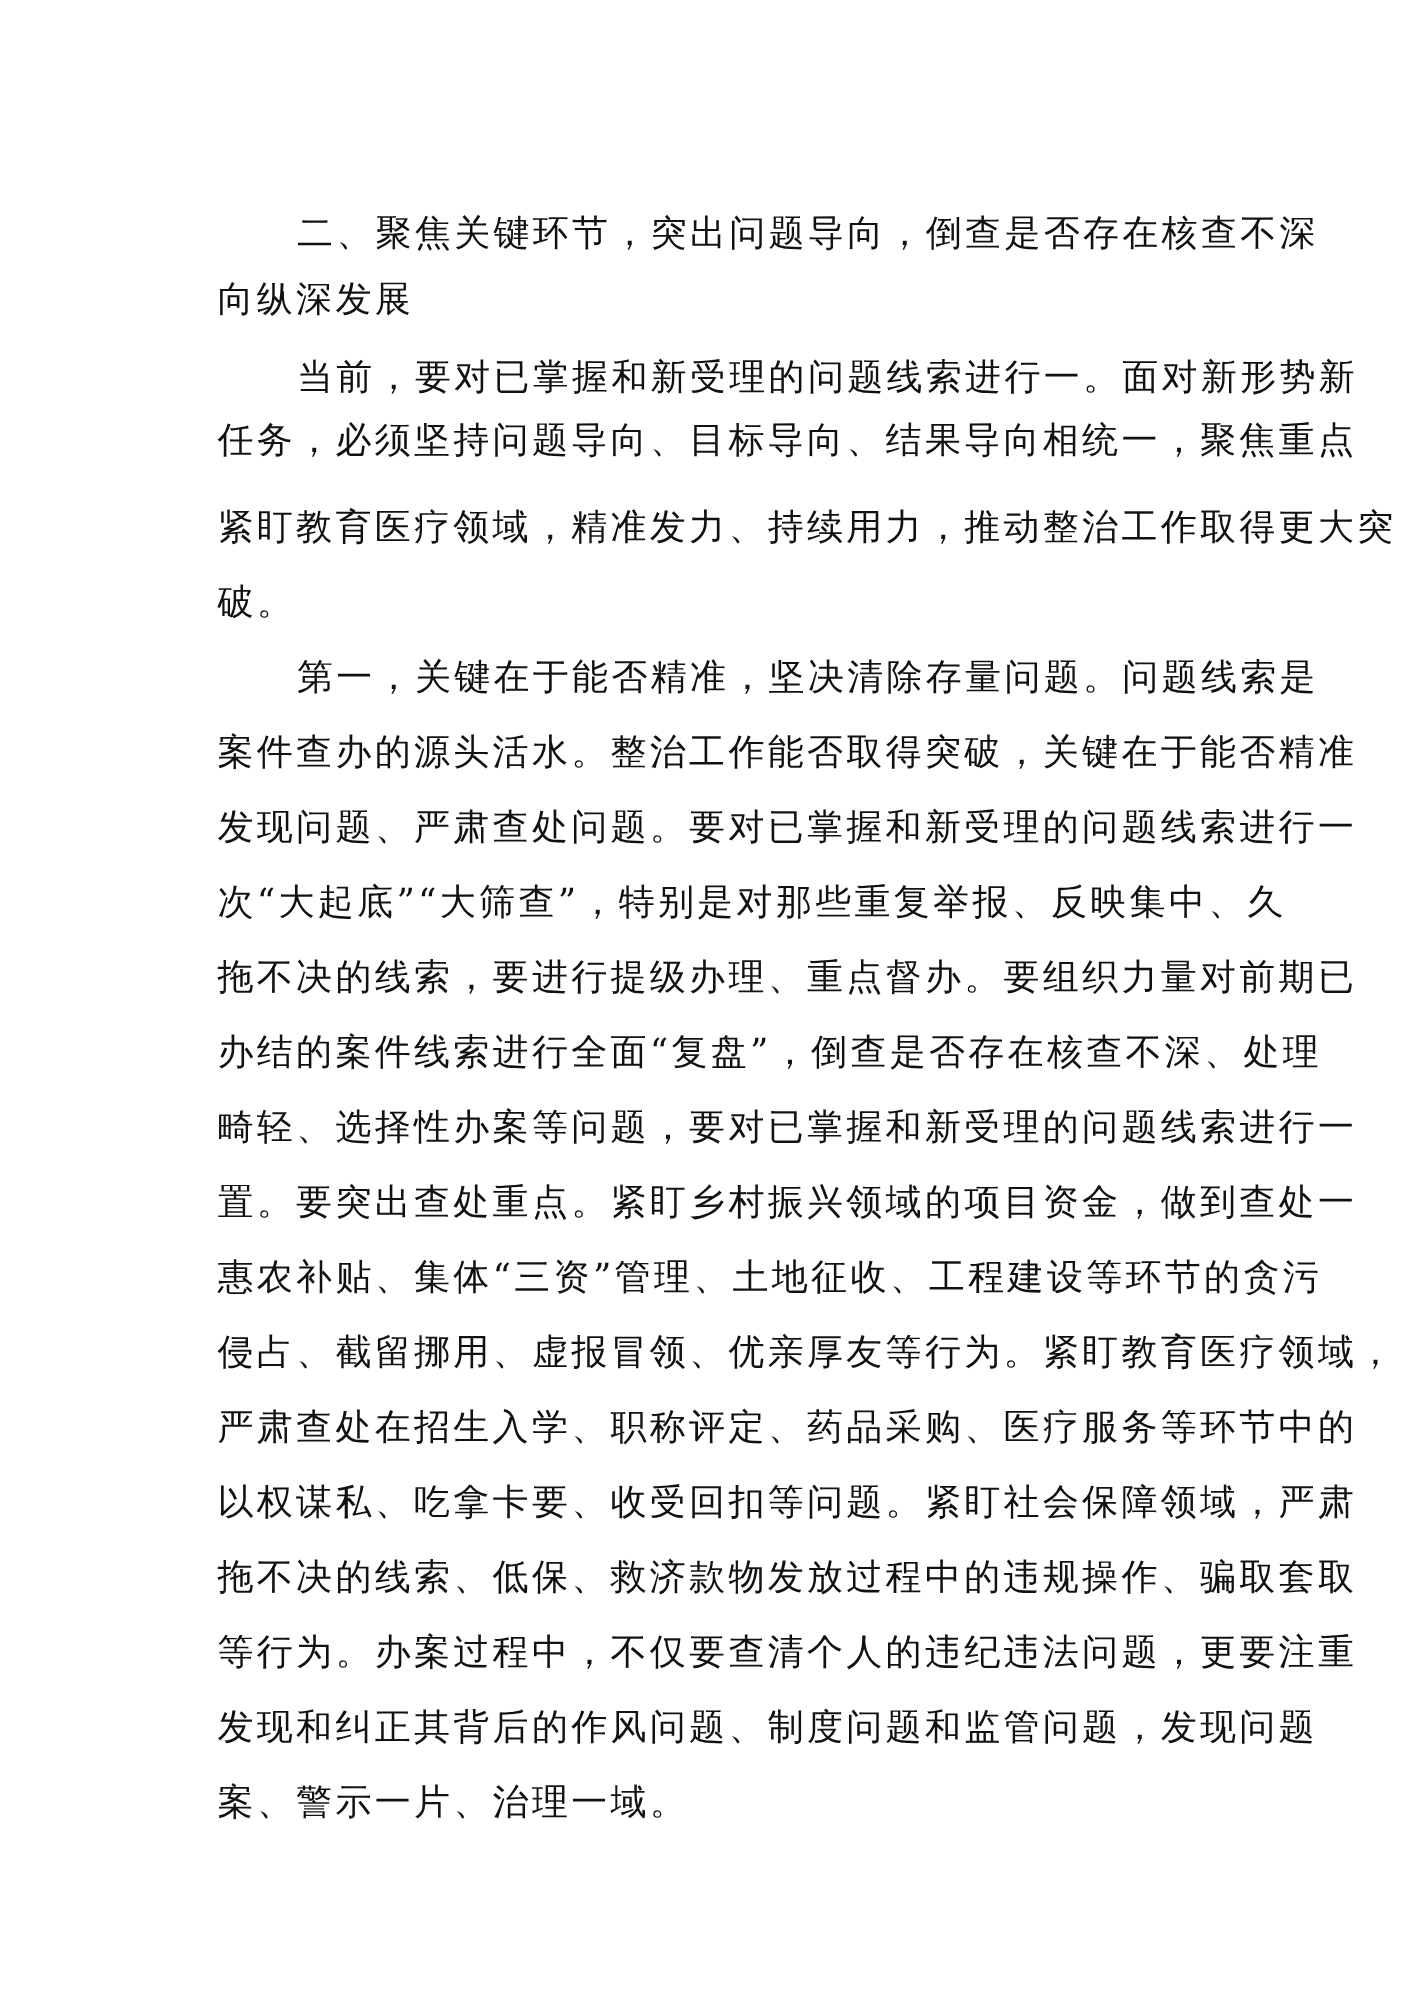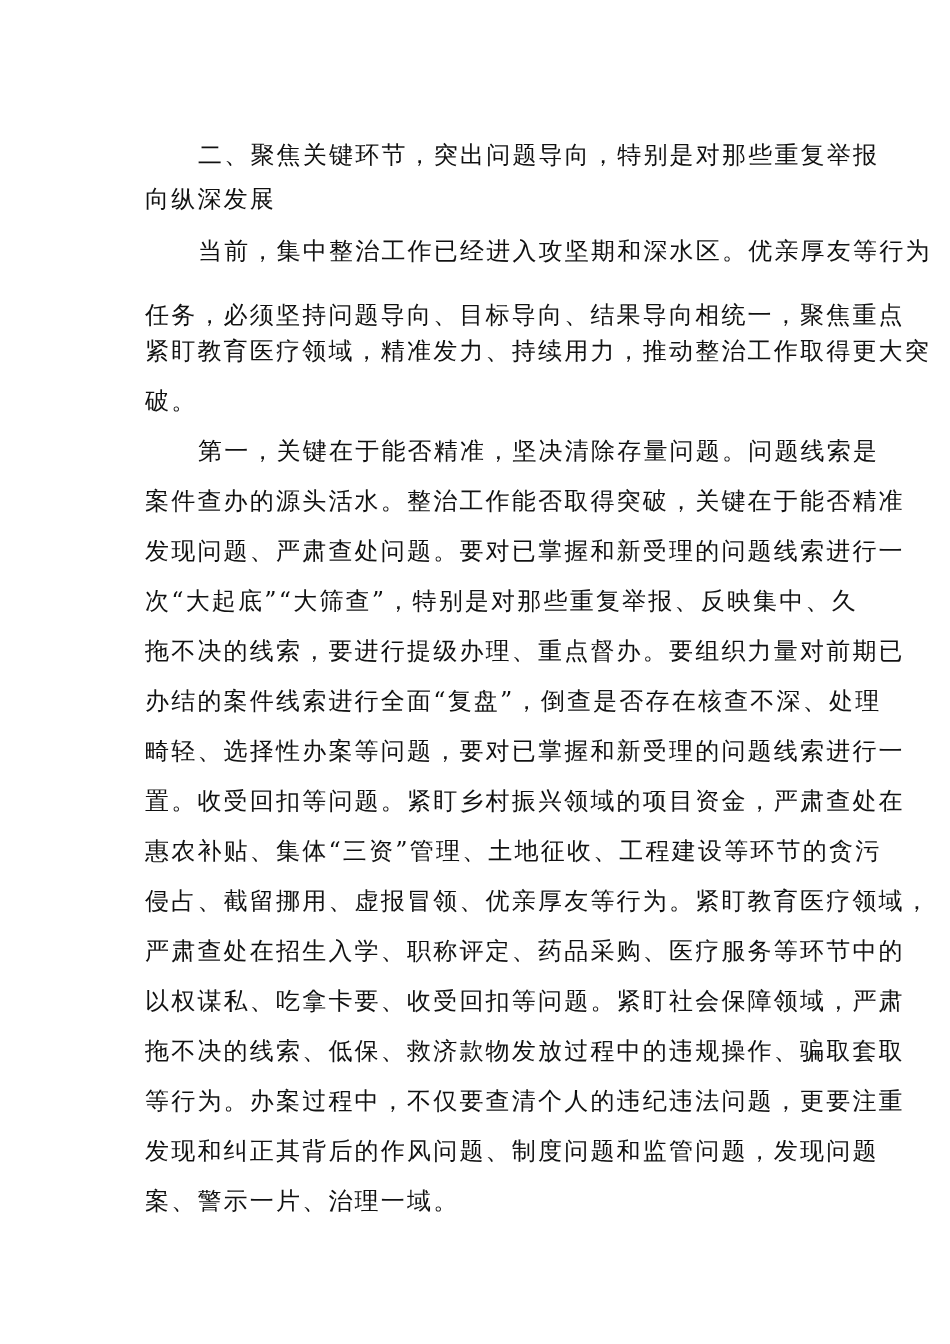--- a/index.html
+++ b/index.html
@@ -12,40 +12,40 @@
     font-size: 24px; color: #111111; letter-spacing: 2.2px; line-height: 30px;
   }
   .indent { left: 53px; }
 </style>
 </head>
 <body>
 
 <div class="page">
   <div class="doc">
     <div>
-      <div class="line indent" style="top:140px">二、聚焦关键环节，突出问题导向，特别是对那些重复举报</div>
+      <div class="line indent" style="top:140px">二、聚焦关键环节，突出问题导向，倒查是否存在核查不深</div>
       <div class="line" style="top:184px">向纵深发展</div>
     </div>
 
     <div>
-      <div class="line indent" style="top:236px">当前，集中整治工作已经进入攻坚期和深水区。优亲厚友等行为</div>
-      <div class="line" style="top:300px">任务，必须坚持问题导向、目标导向、结果导向相统一，聚焦重点</div>
+      <div class="line indent" style="top:236px">当前，要对已掌握和新受理的问题线索进行一。面对新形势新</div>
+      <div class="line" style="top:278px">任务，必须坚持问题导向、目标导向、结果导向相统一，聚焦重点</div>
       <div class="line" style="top:336px">紧盯教育医疗领域，精准发力、持续用力，推动整治工作取得更大突</div>
       <div class="line" style="top:386px">破。</div>
     </div>
 
     <div>
       <div class="line indent" style="top:436px">第一，关键在于能否精准，坚决清除存量问题。问题线索是</div>
       <div class="line" style="top:486px">案件查办的源头活水。整治工作能否取得突破，关键在于能否精准</div>
       <div class="line" style="top:536px">发现问题、严肃查处问题。要对已掌握和新受理的问题线索进行一</div>
       <div class="line" style="top:586px">次“大起底”“大筛查”，特别是对那些重复举报、反映集中、久</div>
       <div class="line" style="top:636px">拖不决的线索，要进行提级办理、重点督办。要组织力量对前期已</div>
       <div class="line" style="top:686px">办结的案件线索进行全面“复盘”，倒查是否存在核查不深、处理</div>
       <div class="line" style="top:736px">畸轻、选择性办案等问题，要对已掌握和新受理的问题线索进行一</div>
-      <div class="line" style="top:786px">置。收受回扣等问题。紧盯乡村振兴领域的项目资金，严肃查处在</div>
+      <div class="line" style="top:786px">置。要突出查处重点。紧盯乡村振兴领域的项目资金，做到查处一</div>
       <div class="line" style="top:836px">惠农补贴、集体“三资”管理、土地征收、工程建设等环节的贪污</div>
       <div class="line" style="top:886px">侵占、截留挪用、虚报冒领、优亲厚友等行为。紧盯教育医疗领域，</div>
       <div class="line" style="top:936px">严肃查处在招生入学、职称评定、药品采购、医疗服务等环节中的</div>
       <div class="line" style="top:986px">以权谋私、吃拿卡要、收受回扣等问题。紧盯社会保障领域，严肃</div>
       <div class="line" style="top:1036px">拖不决的线索、低保、救济款物发放过程中的违规操作、骗取套取</div>
       <div class="line" style="top:1086px">等行为。办案过程中，不仅要查清个人的违纪违法问题，更要注重</div>
       <div class="line" style="top:1136px">发现和纠正其背后的作风问题、制度问题和监管问题，发现问题</div>
       <div class="line" style="top:1186px">案、警示一片、治理一域。</div>
     </div>
   </div>

